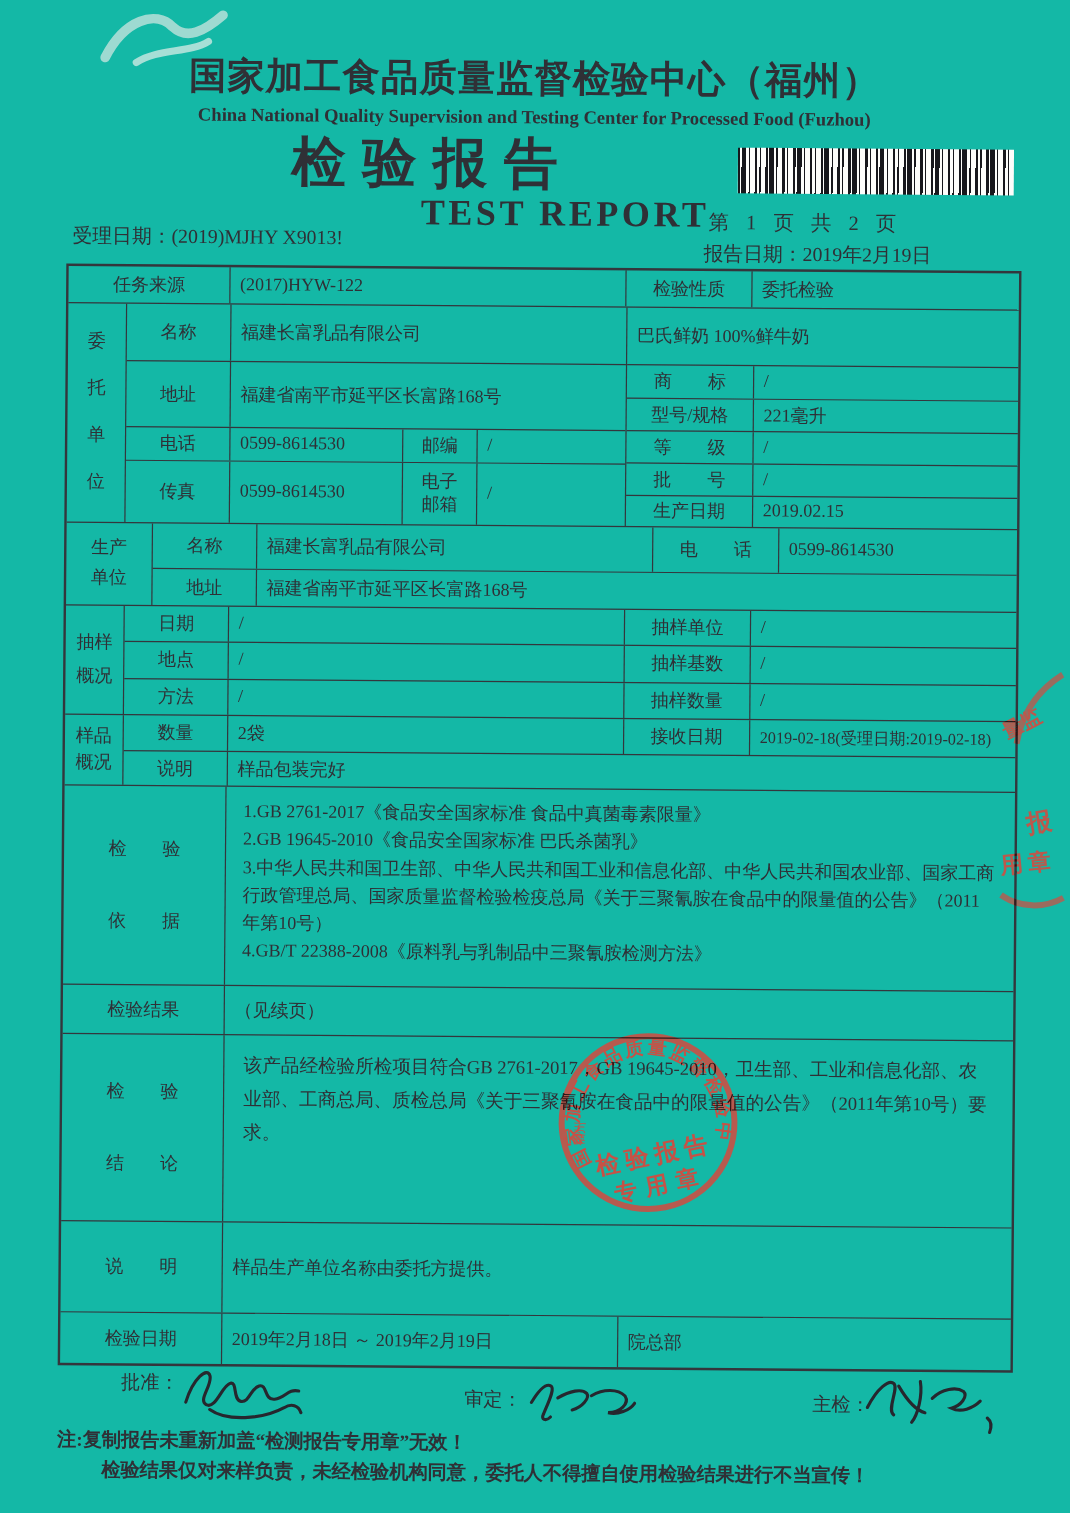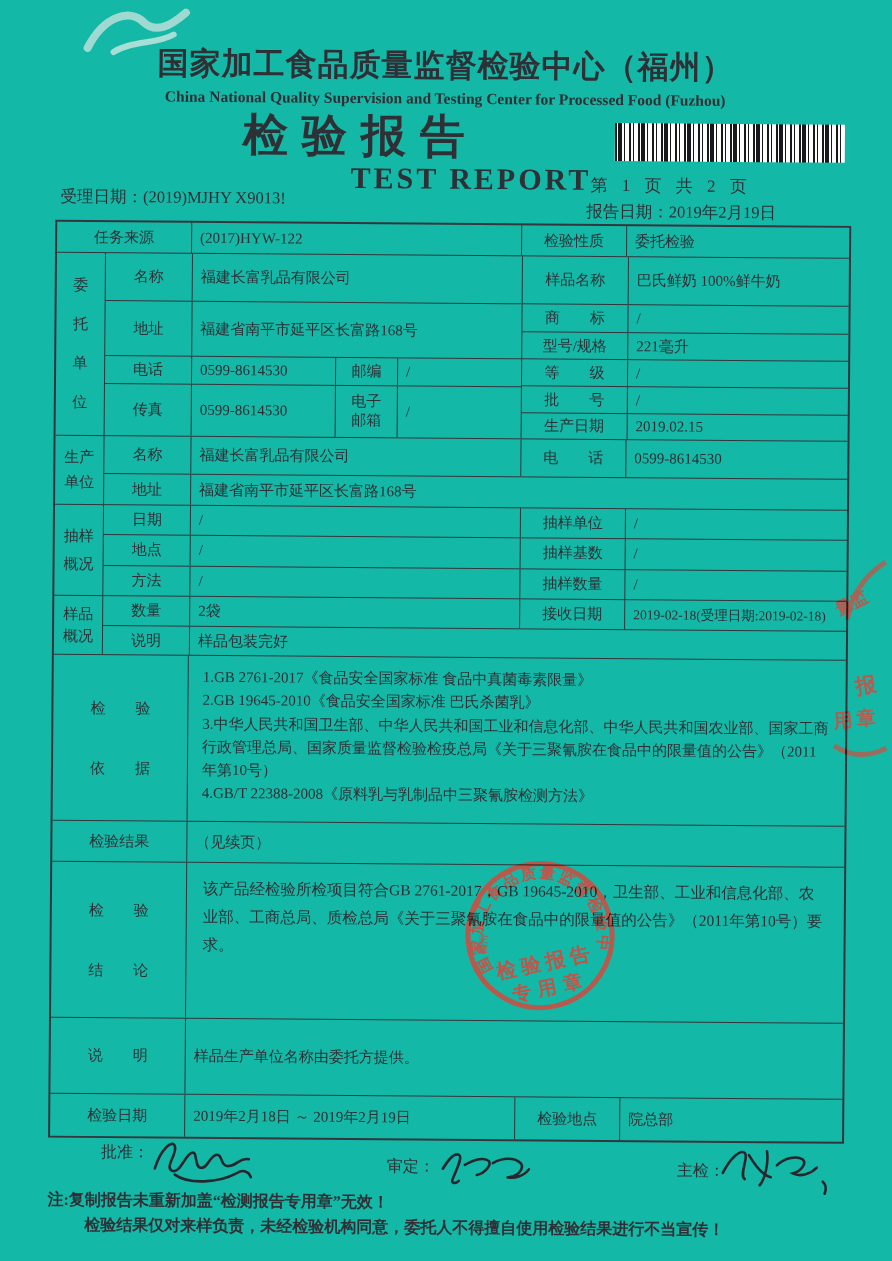--- a/index.html
+++ b/index.html
@@ -106,21 +106,20 @@
         <div class="rw" style="height:52px">
           <div class="c lab" style="width:86px">传真</div>
           <div class="c val" style="width:144px">0599-8614530</div>
           <div class="c lab pre" style="width:62px">电子
 邮箱</div>
           <div class="c val" style="flex:1">/</div>
         </div>
       </div>
       <div class="col" style="flex:1">
         <div class="rw" style="height:48px">
-          <div class="c lab" style="width:105px">样品名称</div>
           <div class="c val" style="flex:1">巴氏鲜奶 100%鲜牛奶</div>
         </div>
         <div class="rw" style="height:28px">
           <div class="c lab" style="width:105px">商　　标</div>
           <div class="c val" style="flex:1">/</div>
         </div>
         <div class="rw" style="height:27px">
           <div class="c lab" style="width:105px">型号/规格</div>
           <div class="c val" style="flex:1">221毫升</div>
         </div>
@@ -133,21 +132,21 @@
           <div class="c val" style="flex:1">/</div>
         </div>
         <div class="rw" style="height:26px">
           <div class="c lab" style="width:105px">生产日期</div>
           <div class="c val" style="flex:1">2019.02.15</div>
         </div>
       </div>
     </div>
 
     <div class="band" style="height:68px">
-      <div class="c lab pre grp" style="width:48px;line-height:1.7">生产
+      <div class="c lab pre grp" style="width:71px;line-height:1.7">生产
 单位</div>
       <div class="col" style="flex:1">
         <div class="rw" style="height:38px">
           <div class="c lab" style="width:86px">名称</div>
           <div class="c val" style="width:330px">福建长富乳品有限公司</div>
           <div class="c lab" style="width:105px">电　　话</div>
           <div class="c val" style="flex:1">0599-8614530</div>
         </div>
         <div class="rw" style="height:30px">
           <div class="c lab" style="width:86px">地址</div>
@@ -225,21 +224,20 @@
     </div>
 
     <div class="band" style="height:75px">
       <div class="c lab" style="width:134px">说　　明</div>
       <div class="c val" style="flex:1;align-items:center">样品生产单位名称由委托方提供。</div>
     </div>
 
     <div class="band" style="height:42px">
       <div class="c lab" style="width:134px">检验日期</div>
       <div class="c val" style="width:330px">2019年2月18日 ～ 2019年2月19日</div>
-      <div class="c lab" style="width:105px">检验地点</div>
       <div class="c val" style="flex:1">院总部</div>
     </div>
   </div>
 
   <div class="sig-label" style="left:110px;top:1144px">批准：</div>
   <svg class="sig" style="left:154px;top:1132px" width="120" height="58" viewBox="0 0 120 58">
     <g fill="none" stroke="#26272e" stroke-width="2.6" stroke-linecap="round">
       <path d="M10 38 C16 18 28 8 30 16 C32 24 20 36 27 40 C35 44 40 24 47 22 C53 20 49 36 56 37 C63 38 64 26 71 24 C78 22 75 36 84 35 C93 34 95 26 104 28"></path>
       <path d="M30 44 C44 54 74 52 92 42 C98 38 104 40 106 46"></path>
     </g>

